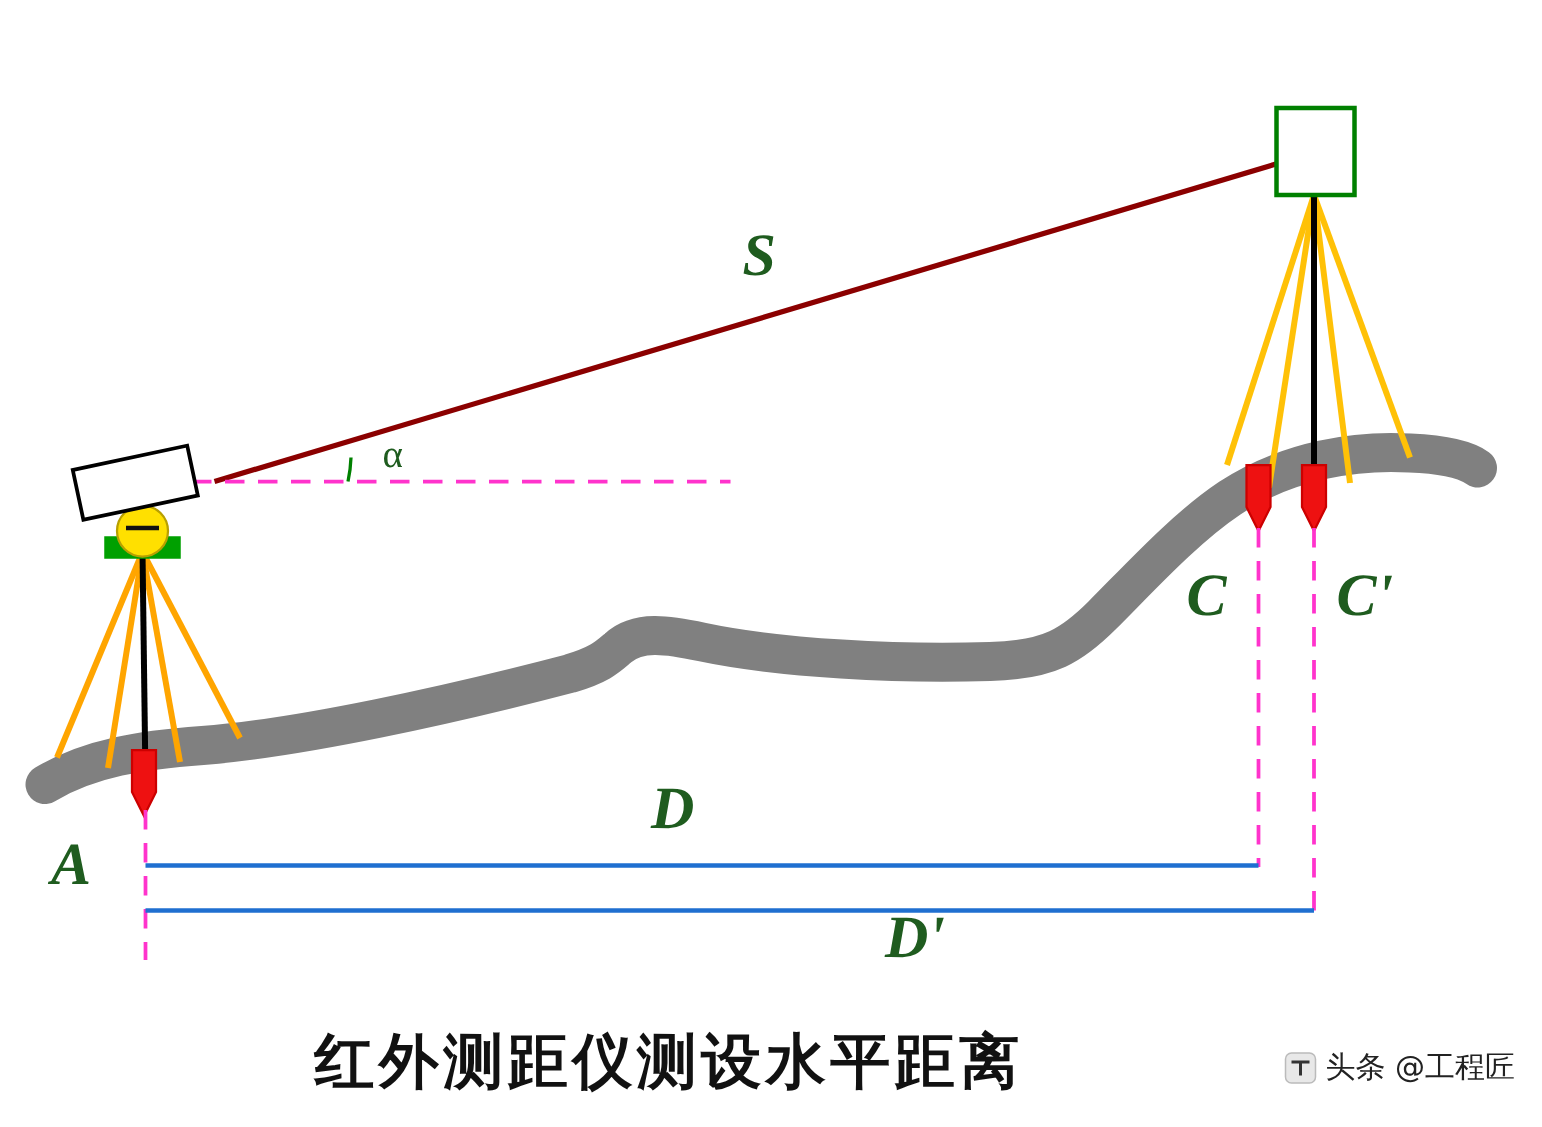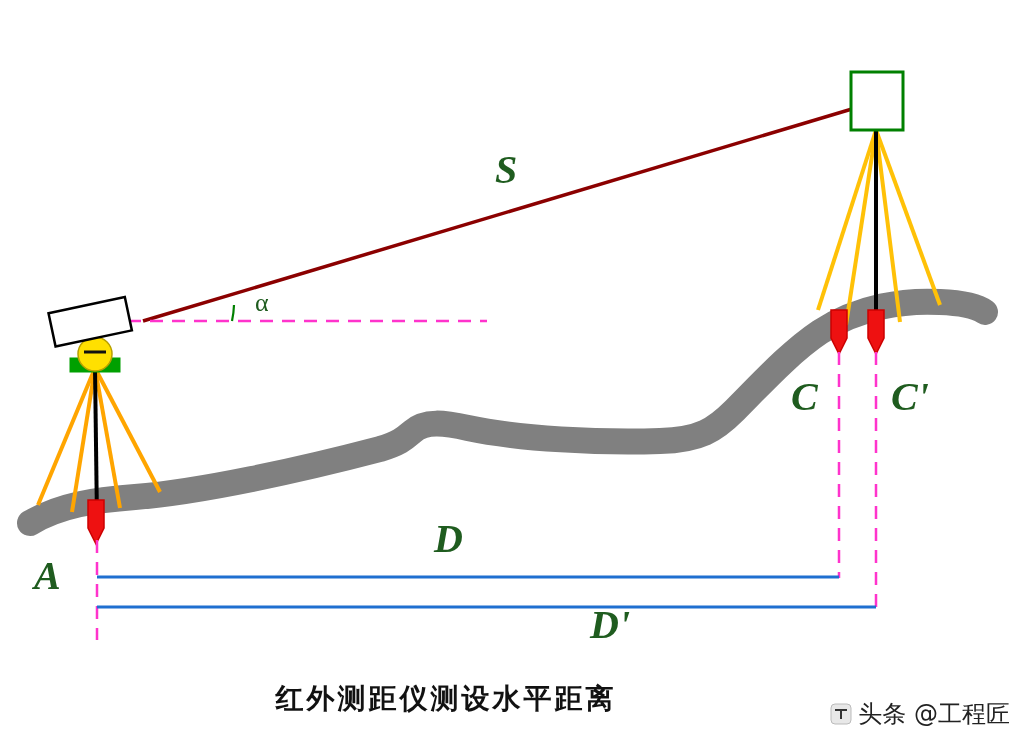--- a/index.html
+++ b/index.html
@@ -50,30 +50,30 @@
     font-weight: normal;
   }
   .caption {
     position: absolute;
     left: 0;
     top: 680px;
     width: 892px;
     text-align: center;
     font-family: "DejaVu Sans", sans-serif;
     font-weight: bold;
-    font-size: 28px;
+    font-size: 40px;
     letter-spacing: 3px;
     color: #111111;
   }
   .watermark {
     position: absolute;
     right: 18px;
     top: 698px;
     font-family: "DejaVu Sans", sans-serif;
-    font-size: 24px;
+    font-size: 20px;
     color: #222222;
     white-space: nowrap;
     display: flex;
     align-items: center;
     gap: 6px;
     text-align: right;
   }
   .wm-icon {
     display: inline-block;
     width: 22px;

